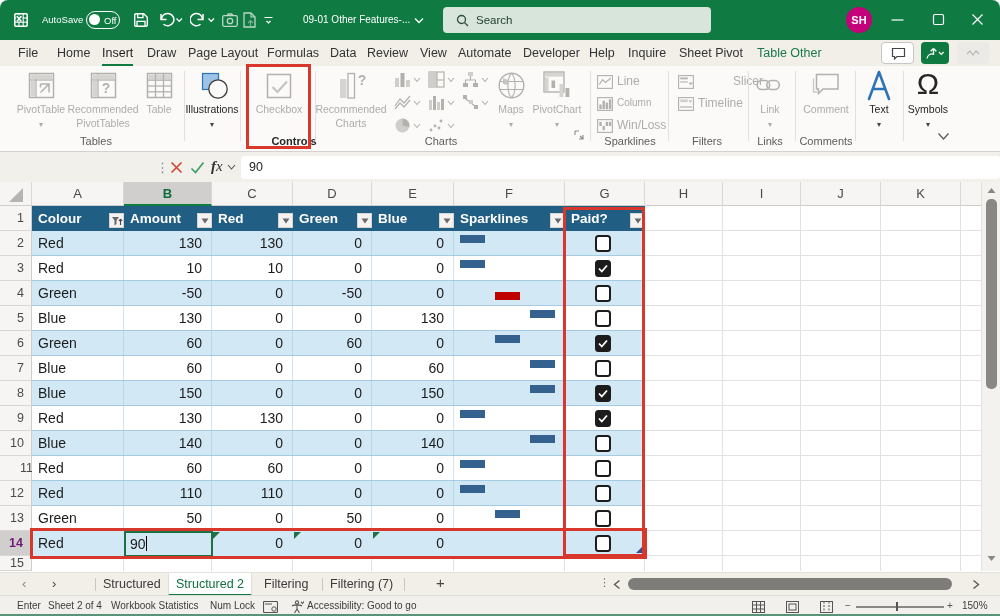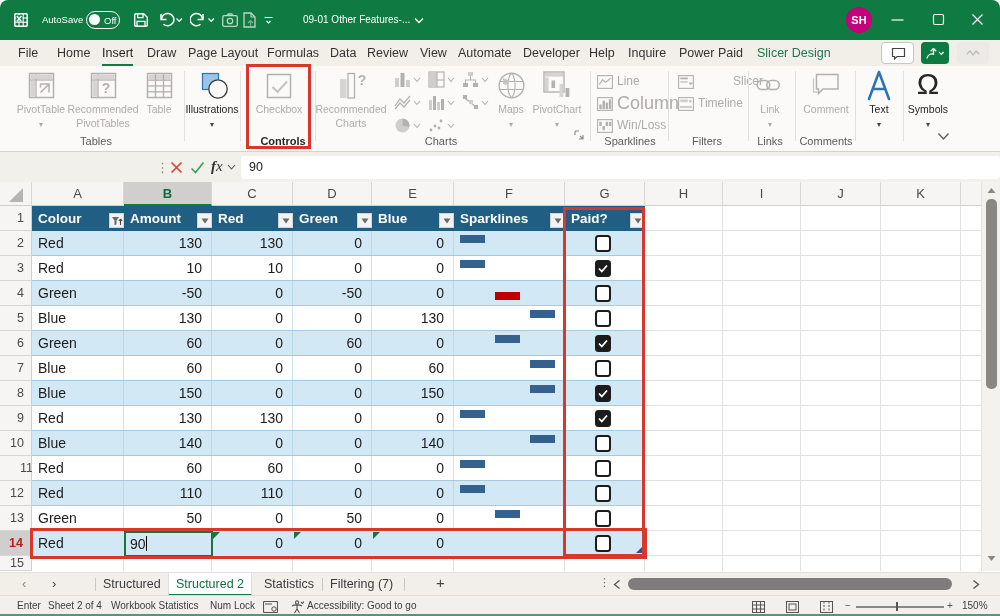--- a/index.html
+++ b/index.html
@@ -79,20 +79,27 @@
         <path d="M9 1 V5 H13" fill="none" stroke="#bcd8c6" stroke-width="1.1"></path>
         <path d="M6 11 l2.5-2.5 2.5 2.5 M8.5 8.8 v5" fill="none" stroke="#7fae93" stroke-width="1.2"></path>
       </svg>
 <svg class="abs" style="left:263px;top:15px" width="11" height="11" viewBox="0 0 11 11">
         <path d="M1.5 2.5 H9.5 M3.5 6 L5.5 8 7.5 6" fill="none" stroke="#fff" stroke-width="1.2"></path>
       </svg>
 <div class="abs tw" style="left:303px;top:14px;font-size:10px;">09-01 Other Features-...</div>
 <svg class="abs" style="left:414px;top:17px" width="10" height="8" viewBox="0 0 10 8">
         <path d="M1 1.5 L5 5.5 9 1.5" fill="none" stroke="#fff" stroke-width="1.3"></path>
       </svg>
+<div id="srch">
+        <svg class="abs" style="left:13px;top:7px" width="13" height="13" viewBox="0 0 13 13">
+          <circle cx="5.5" cy="5.5" r="4" fill="none" stroke="#2c4f3a" stroke-width="1.3"></circle>
+          <line x1="8.5" y1="8.5" x2="12" y2="12" stroke="#2c4f3a" stroke-width="1.3"></line>
+        </svg>
+        <div class="abs" style="left:33px;top:0px;">Search</div>
+      </div>
 <div id="avatar">SH</div>
 <svg class="abs" style="left:891px;top:15px" width="13" height="10" viewBox="0 0 13 10">
         <line x1="0.5" y1="5" x2="12.5" y2="5" stroke="#fff" stroke-width="1.2"></line>
       </svg>
 <svg class="abs" style="left:932px;top:13px" width="13" height="13" viewBox="0 0 13 13">
         <rect x="1.5" y="1.5" width="10" height="10" rx="1.5" fill="none" stroke="#fff" stroke-width="1.2"></rect>
       </svg>
 <svg class="abs" style="left:971px;top:13px" width="13" height="13" viewBox="0 0 13 13">
         <path d="M1.5 1.5 L11.5 11.5 M11.5 1.5 L1.5 11.5" stroke="#fff" stroke-width="1.2"></path>
       </svg>
@@ -104,22 +111,22 @@
 <div class="rtab" style="left:147px;">Draw</div>
 <div class="rtab" style="left:188px;">Page Layout</div>
 <div class="rtab" style="left:267px;">Formulas</div>
 <div class="rtab" style="left:330px;">Data</div>
 <div class="rtab" style="left:367px;">Review</div>
 <div class="rtab" style="left:420px;">View</div>
 <div class="rtab" style="left:458px;">Automate</div>
 <div class="rtab" style="left:523px;">Developer</div>
 <div class="rtab" style="left:589px;">Help</div>
 <div class="rtab" style="left:628px;">Inquire</div>
-<div class="rtab" style="left:679px;">Power Paid</div>
-<div class="rtab" style="left:757px;color:#1a7849;">Slicer Design</div>
+<div class="rtab" style="left:679px;">Sheet Pivot</div>
+<div class="rtab" style="left:757px;color:#1a7849;">Table Other</div>
 <div class="abs" style="left:881px;top:2px;width:33px;height:22px;background:#fff;border:1px solid #c8c6c2;border-radius:4px;">
         <svg class="abs" style="left:9px;top:4px" width="15" height="13" viewBox="0 0 15 13">
           <path d="M1.5 1.5 H13.5 V9.5 H6 L3.5 12 V9.5 H1.5 Z" fill="none" stroke="#444" stroke-width="1.2"></path>
         </svg>
       </div>
 <div class="abs" style="left:921px;top:2px;width:28px;height:22px;background:#0e7a41;border-radius:4px;">
         <svg class="abs" style="left:4px;top:4px" width="20" height="14" viewBox="0 0 20 14">
           <path d="M2 12.5 A5.5 5.5 0 0 1 8 8 M8.5 2.5 V9 M8.5 2.5 L5.7 5.3 M8.5 2.5 L11.3 5.3" fill="none" stroke="#fff" stroke-width="1.3"></path>
           <path d="M14 6 l2.3 2.3 2.3-2.3" fill="none" stroke="#fff" stroke-width="1.2"></path>
         </svg>
@@ -165,21 +172,21 @@
         <rect x="2.5" y="1.5" width="16" height="16" fill="#9dc3e6" stroke="#2e74b5" stroke-width="1.2"></rect>
         <circle cx="18" cy="17" r="9.2" fill="#fbfaf8" stroke="#3a3a3a" stroke-width="1.3"></circle>
       </svg>
 <div class="big" style="left:177px;width:70px;color:#262626;">Illustrations<br><span class="chev" style="color:#444">▾</span></div>
 <div class="gsep" style="left:240px;"></div>
 <svg class="abs" style="left:265px;top:6px" width="28" height="28" viewBox="0 0 28 28">
         <rect x="2.5" y="2.5" width="23" height="23" fill="none" stroke="#b3b1ae" stroke-width="1.5"></rect>
         <path d="M7.5 15 l5 5 9.5-10.5" fill="none" stroke="#c6c4c1" stroke-width="2.2"></path>
       </svg>
 <div class="big" style="left:244px;width:70px;">Checkbox</div>
-<div class="glabel" style="left:223px;color:#262626;font-weight:bold;">Controls</div>
+<div class="glabel" style="left:234px;color:#262626;font-weight:bold;">Controls</div>
 <div class="redbox" style="left:246px;top:-2px;width:65px;height:85px;"></div>
 <div class="gsep" style="left:315px;"></div>
 <svg class="abs" style="left:338px;top:6px" width="32" height="28" viewBox="0 0 32 28">
         <rect x="2" y="7" width="6.5" height="19" fill="#d6d4d1"></rect>
         <rect x="10" y="1.5" width="6.5" height="24.5" fill="none" stroke="#b3b1ae" stroke-width="1.3"></rect>
         <text x="24" y="13" font-size="14" font-weight="bold" fill="#b3b1ae" font-family="Liberation Sans" text-anchor="middle">?</text>
       </svg>
 <div class="big" style="left:309px;width:84px;">Recommended<br>Charts</div>
 <svg class="abs" style="left:394px;top:5px" width="17" height="17" viewBox="0 0 17 17">
         <rect x="1" y="7" width="4" height="9" fill="#d0cecb"></rect>
@@ -272,21 +279,21 @@
         <path d="M2.3 9.5 L5.6 4.7 8.4 7.5 13.7 3.3" fill="none" stroke="#b3b1ae" stroke-width="1.2"></path>
       </svg>
       <div class="big" style="left:617px;top:8px;width:60px;text-align:left;font-size:12px;">Line</div>
 <svg class="abs" style="left:597px;top:31px" width="16" height="14" viewBox="0 0 16 14">
         <rect x="0.6" y="0.6" width="14.8" height="12.8" fill="none" stroke="#b3b1ae" stroke-width="1.1"></rect>
         <rect x="2.3" y="7.5" width="2.4" height="4.6" fill="#b3b1ae"></rect>
         <rect x="5.5" y="3.7" width="2.4" height="8.4" fill="#b3b1ae"></rect>
         <rect x="8.7" y="5.6" width="2.4" height="6.5" fill="#b3b1ae"></rect>
         <rect x="11.9" y="2.3" width="2.4" height="9.8" fill="#b3b1ae"></rect>
       </svg>
-      <div class="big" style="left:617px;top:30px;width:60px;text-align:left;font-size:18px;">Column</div>
+      <div class="big" style="left:617px;top:30px;width:60px;text-align:left;font-size:10px;">Column</div>
 <svg class="abs" style="left:597px;top:53px" width="16" height="14" viewBox="0 0 16 14">
         <rect x="0.6" y="0.6" width="14.8" height="12.8" fill="none" stroke="#b3b1ae" stroke-width="1.1"></rect>
         <rect x="2.3" y="2.8" width="2.4" height="4.2" fill="#b3b1ae"></rect>
         <rect x="5.5" y="7" width="2.4" height="4.2" fill="#b3b1ae"></rect>
         <rect x="8.7" y="2.8" width="2.4" height="4.2" fill="#b3b1ae"></rect>
         <rect x="11.9" y="2.8" width="2.4" height="4.2" fill="#b3b1ae"></rect>
       </svg>
       <div class="big" style="left:617px;top:52px;width:60px;text-align:left;font-size:12px;">Win/Loss</div>
 <div class="glabel" style="left:570px;">Sparklines</div>
 <div class="gsep" style="left:668px;"></div>
@@ -367,21 +374,21 @@
 <div class="rhead" style="top:99px;height:25px;line-height:24px;">4</div>
 <div class="rhead" style="top:124px;height:25px;line-height:24px;">5</div>
 <div class="rhead" style="top:149px;height:25px;line-height:24px;">6</div>
 <div class="rhead" style="top:174px;height:25px;line-height:24px;">7</div>
 <div class="rhead" style="top:199px;height:25px;line-height:24px;">8</div>
 <div class="rhead" style="top:224px;height:25px;line-height:24px;">9</div>
 <div class="rhead" style="top:249px;height:25px;line-height:24px;">10</div>
 <div class="rhead" style="top:274px;height:25px;line-height:24px;padding-left:20px;">11</div>
 <div class="rhead" style="top:299px;height:25px;line-height:24px;">12</div>
 <div class="rhead" style="top:324px;height:25px;line-height:24px;">13</div>
-<div class="rhead" style="top:349px;height:25px;line-height:24px;background:#d0cfce;border-right:2px solid #0f7b41;color:#b91c1c;font-weight:bold;">14</div>
+<div class="rhead" style="top:349px;height:25px;line-height:24px;background:#d0cfce;border-right:2px solid #0f7b41;color:#701a75;font-weight:bold;">14</div>
 <div class="rhead" style="top:374px;height:15px;line-height:14px;">15</div>
 <div class="gl" style="left:123px;top:24px;width:1px;height:365px;"></div>
 <div class="gl" style="left:211px;top:24px;width:1px;height:365px;"></div>
 <div class="gl" style="left:292px;top:24px;width:1px;height:365px;"></div>
 <div class="gl" style="left:371px;top:24px;width:1px;height:365px;"></div>
 <div class="gl" style="left:453px;top:24px;width:1px;height:365px;"></div>
 <div class="gl" style="left:564px;top:24px;width:1px;height:365px;"></div>
 <div class="gl" style="left:644px;top:24px;width:1px;height:365px;"></div>
 <div class="gl" style="left:722px;top:24px;width:1px;height:365px;"></div>
 <div class="gl" style="left:800px;top:24px;width:1px;height:365px;"></div>
@@ -599,21 +606,21 @@
       </svg>
     </div>
 <div id="stabs">
 <div class="abs" style="left:22px;top:3px;color:#8a8885;font-size:13px;">‹</div>
 <div class="abs" style="left:52px;top:3px;color:#444;font-size:13px;">›</div>
 <div class="abs" style="left:95px;top:5px;width:1px;height:13px;background:#c9c7c3;"></div>
 <div class="stab" style="left:103px;">Structured</div>
 <div class="abs" style="left:322px;top:5px;width:1px;height:13px;background:#c9c7c3;"></div>
 <div class="abs" style="left:404px;top:5px;width:1px;height:13px;background:#c9c7c3;"></div>
 <div class="stab" style="left:168px;width:84px;text-align:center;background:#fff;border-bottom:2.5px solid #107c41;color:#0e703c;font-weight:normal;border-left:1px solid #e0deda;border-right:1px solid #e0deda;">Structured 2</div>
-<div class="stab" style="left:264px;">Statistics</div>
+<div class="stab" style="left:264px;">Filtering</div>
 <div class="stab" style="left:330px;">Filtering (7)</div>
 <div class="abs" style="left:436px;top:1px;font-size:15px;color:#444;">+</div>
 <div class="abs" style="left:599px;top:3px;color:#666;font-size:11px;">⋮</div>
 <svg class="abs" style="left:613px;top:7px" width="8" height="9" viewBox="0 0 8 9">
         <path d="M6.5 0.5 L1.5 4.5 6.5 8.5" fill="none" stroke="#555" stroke-width="1.3"></path>
       </svg>
 <div class="abs" style="left:628px;top:5px;width:324px;height:12px;background:#7f7d7a;border-radius:6px;"></div>
 <svg class="abs" style="left:972px;top:7px" width="8" height="9" viewBox="0 0 8 9">
         <path d="M1.5 0.5 L6.5 4.5 1.5 8.5" fill="none" stroke="#555" stroke-width="1.3"></path>
       </svg>

